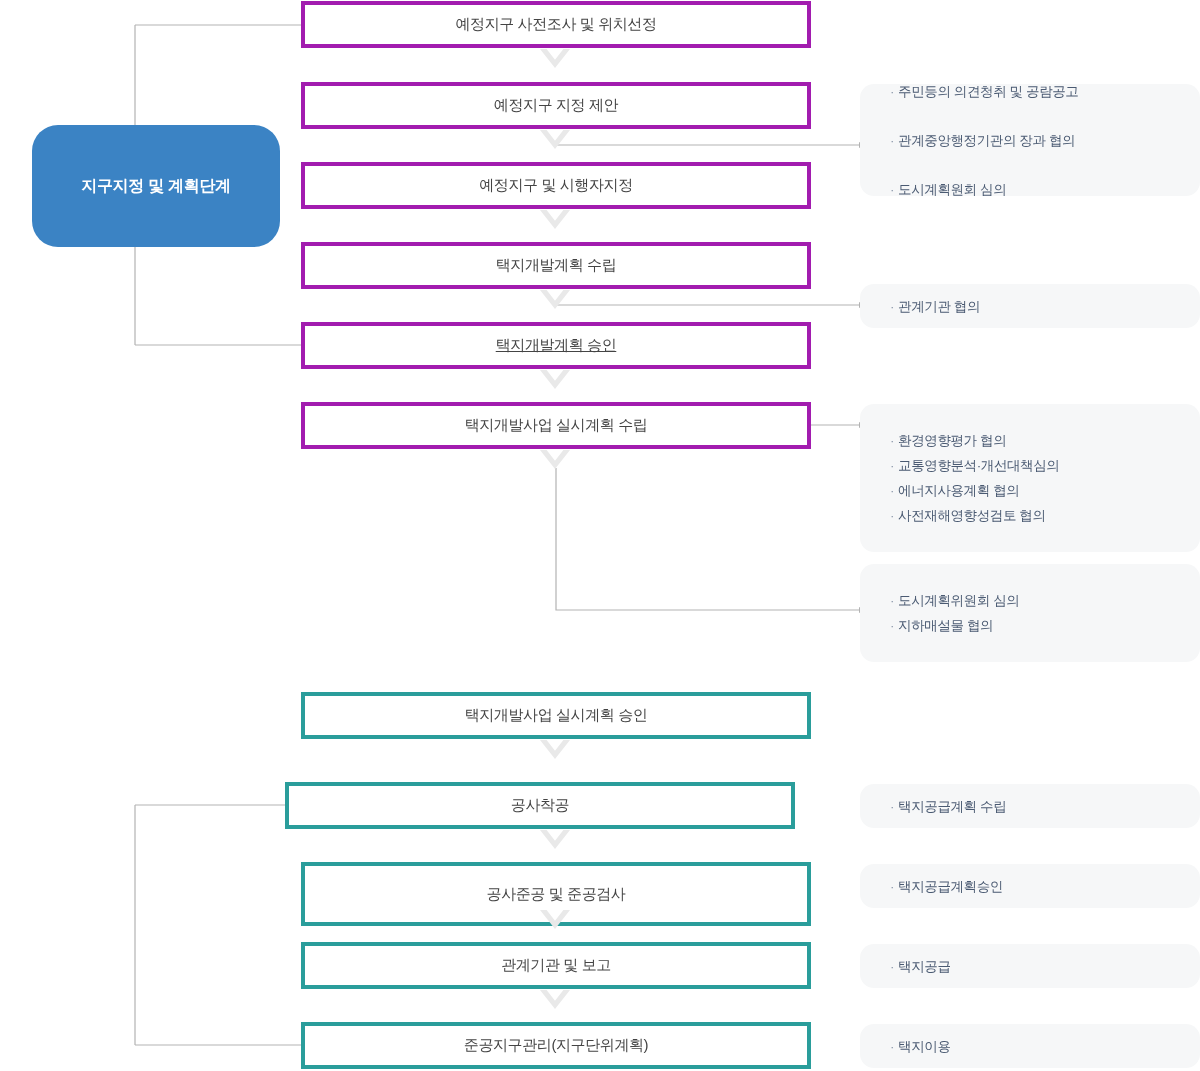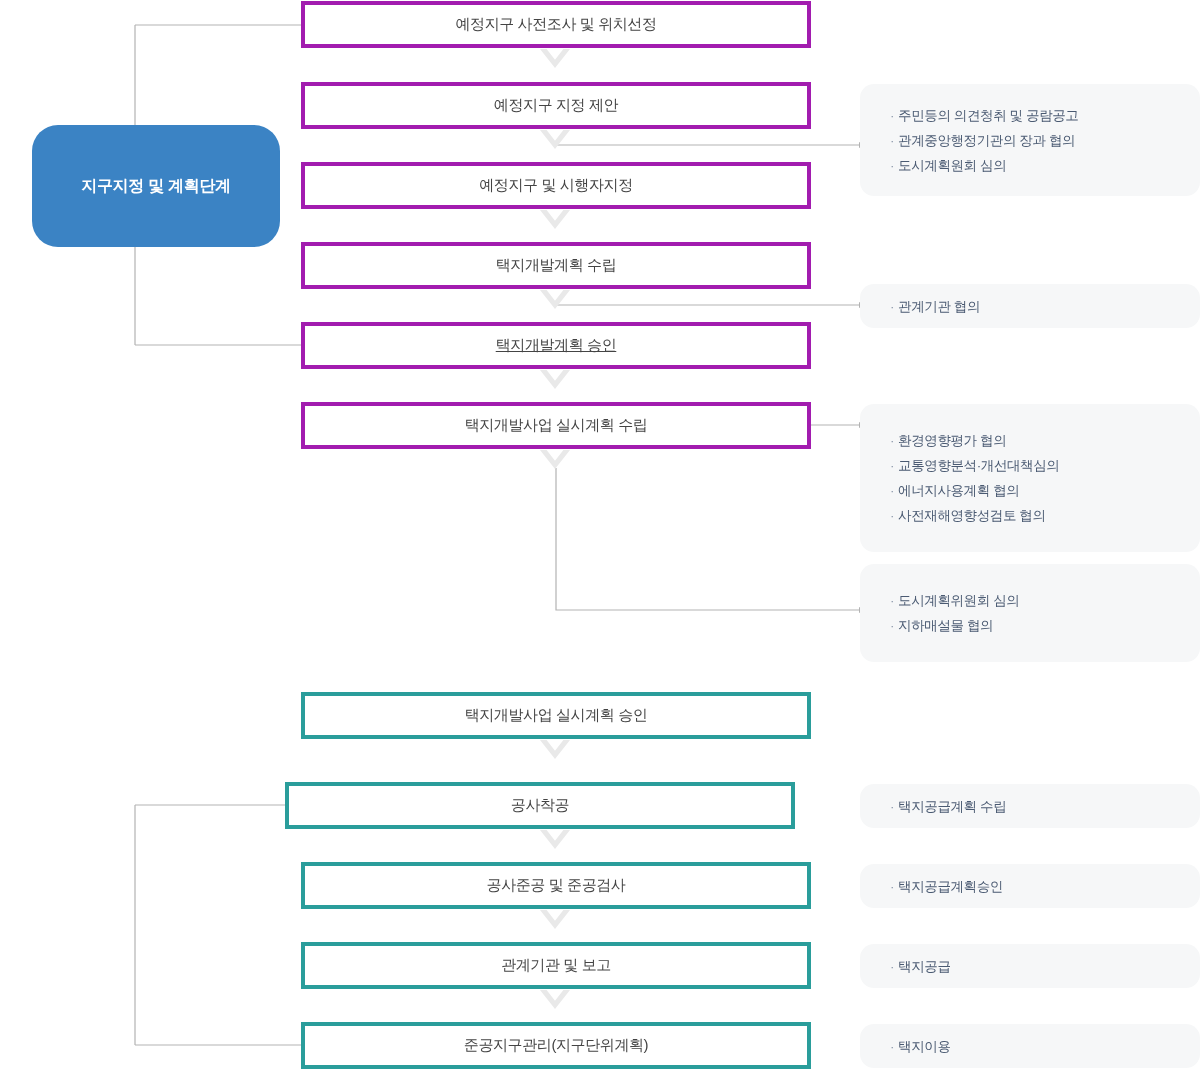--- a/index.html
+++ b/index.html
@@ -160,35 +160,35 @@
   <div class="step-box teal" style="left:301px; top:692px; width:510px; height:47px;">
     <span>택지개발사업 실시계획 승인</span>
   </div>
   <div class="chevron" style="left:540px; top:740px;"></div>
 
   <div class="step-box teal" style="left:285px; top:782px; width:510px; height:47px;">
     <span>공사착공</span>
   </div>
   <div class="chevron" style="left:540px; top:830px;"></div>
 
-  <div class="step-box teal" style="left:301px; top:862px; width:510px; height:47px;">
+  <div class="step-box teal" style="left:301px; top:862px; width:510px; height:64px;">
     <span>공사준공 및 준공검사</span>
   </div>
   <div class="chevron" style="left:540px; top:910px;"></div>
 
   <div class="step-box teal" style="left:301px; top:942px; width:510px; height:47px;">
     <span>관계기관 및 보고</span>
   </div>
   <div class="chevron" style="left:540px; top:990px;"></div>
 
   <div class="step-box teal" style="left:301px; top:1022px; width:510px; height:47px;">
     <span>준공지구관리(지구단위계획)</span>
   </div>
 
-  <div class="note-panel" style="left:860px; top:84px; width:340px; height:112px;">
+  <div class="note-panel" style="left:860px; top:84px; width:340px; height:112px;gap:24px;">
     <div class="note-line">
       <span class="dot">·</span><span>주민등의 의견청취 및 공람공고</span>
     </div>
     <div class="note-line">
       <span class="dot">·</span><span>관계중앙행정기관의 장과 협의</span>
     </div>
     <div class="note-line">
       <span class="dot">·</span><span>도시계획원회 심의</span>
     </div>
   </div>

